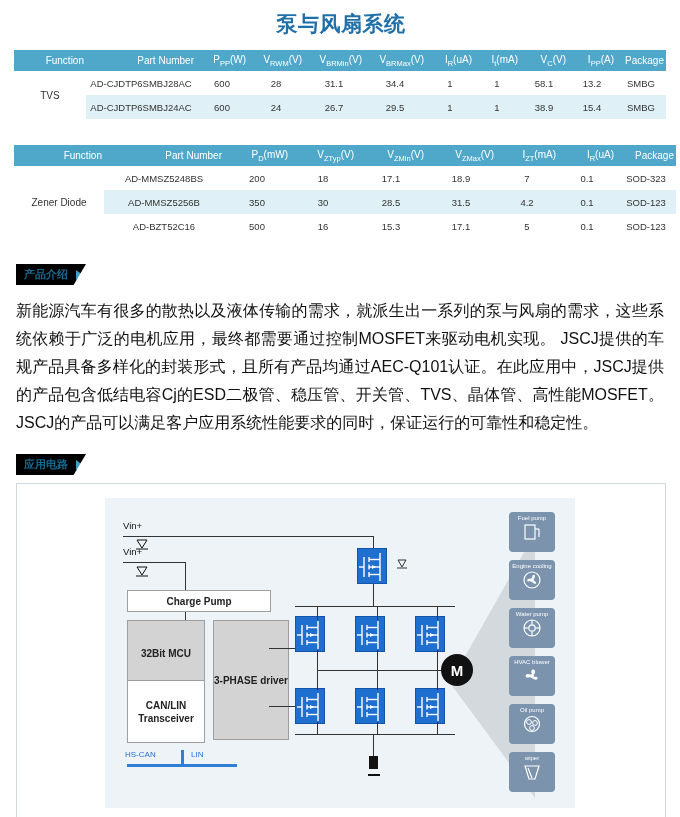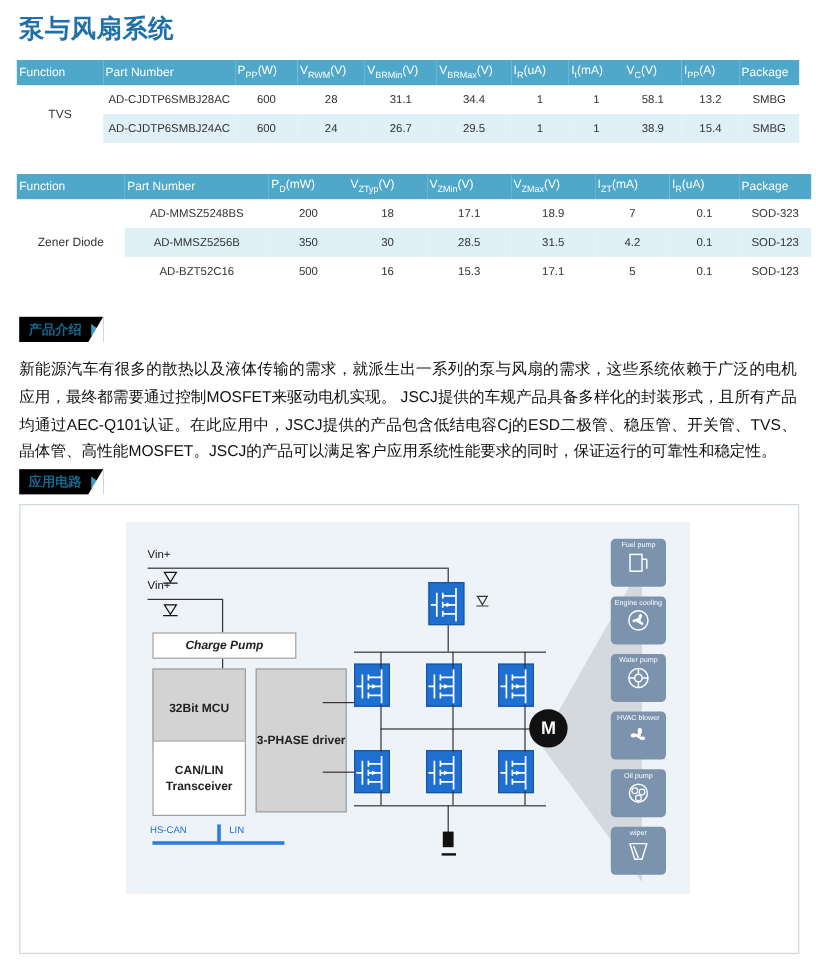--- a/index.html
+++ b/index.html
@@ -22,35 +22,36 @@
     box-sizing: border-box;
     padding: 0 14px;
   }
   
   .page-title {
     font-size: 21px;
     font-weight: bold;
     color: #1f6fa8;
     margin: 10px 0 12px 2px;
     letter-spacing: 0.5px;
+    text-align: center;
   }
   
   table.spec {
     width: 652px;
     border-collapse: collapse;
     table-layout: fixed;
     margin-bottom: 26px;
   }
   table.spec th {
     background: #4fa8c9;
     color: #ffffff;
     font-weight: normal;
     font-size: 10px;
     height: 21px;
-    text-align: left;
+    text-align: right;
     border: none;
     padding: 0 2px;
     margin-left: 17px;
   }
   table.spec td {
     height: 24px;
     text-align: center;
     font-size: 9.5px;
     color: #333;
     border: none;
@@ -96,24 +97,24 @@
     right: 3px;
     top: 6px;
     width: 0;
     height: 0;
     border-style: solid;
     border-width: 5px 0 5px 7px;
     border-color: transparent transparent transparent #3d9ec4;
   }
   
   .intro {
-    font-size: 13px;
+    font-size: 16px;
     line-height: 1.75;
     color: #111;
-    margin: 4px 2px 3px 2px;
+    margin: 4px 2px 17px 2px;
     text-align: justify;
   }
   
   .circuit-panel {
     position: relative;
     width: 650px;
     height: 375px;
     border: 1px solid #cfd8dc;
     box-sizing: border-box;
     margin-left: 2px;
@@ -369,21 +370,21 @@
 
       <svg width="16" height="16" style="position:absolute;left:29px;top:39px;">
         <polygon points="3,3 13,3 8,11" fill="none" stroke="#111" stroke-width="1"></polygon>
         <line x1="2" y1="12" x2="14" y2="12" stroke="#111" stroke-width="1"></line>
       </svg>
       <svg width="16" height="16" style="position:absolute;left:29px;top:66px;">
         <polygon points="3,3 13,3 8,11" fill="none" stroke="#111" stroke-width="1"></polygon>
         <line x1="2" y1="12" x2="14" y2="12" stroke="#111" stroke-width="1"></line>
       </svg>
 
-      <div class="blk white" style="left:22px; top:92px; width:120px; height:22px;font-style:italic;">Charge Pump</div>
+      <div class="blk white" style="left:22px; top:92px; width:144px; height:22px;">Charge Pump</div>
       <div class="blk" style="left:22px; top:122px; width:78px; height:66px;">32Bit MCU</div>
       <div class="blk white" style="left:22px; top:182px; width:78px; height:63px;">CAN/LIN Transceiver</div>
       <div class="blk" style="left:108px; top:122px; width:76px; height:120px; font-size:10px;">3-PHASE driver</div>
 
       <div class="bus" style="left:22px; top:266px; width:110px; height:3px;"></div>
       <div class="bus" style="left:76px; top:252px; width:3px; height:16px;"></div>
       <div class="lbl-blue" style="left:20px; top:252px;">HS-CAN</div>
       <div class="lbl-blue" style="left:86px; top:252px;">LIN</div>
 
       <div class="fet" style="left:252px; top:50px;">

